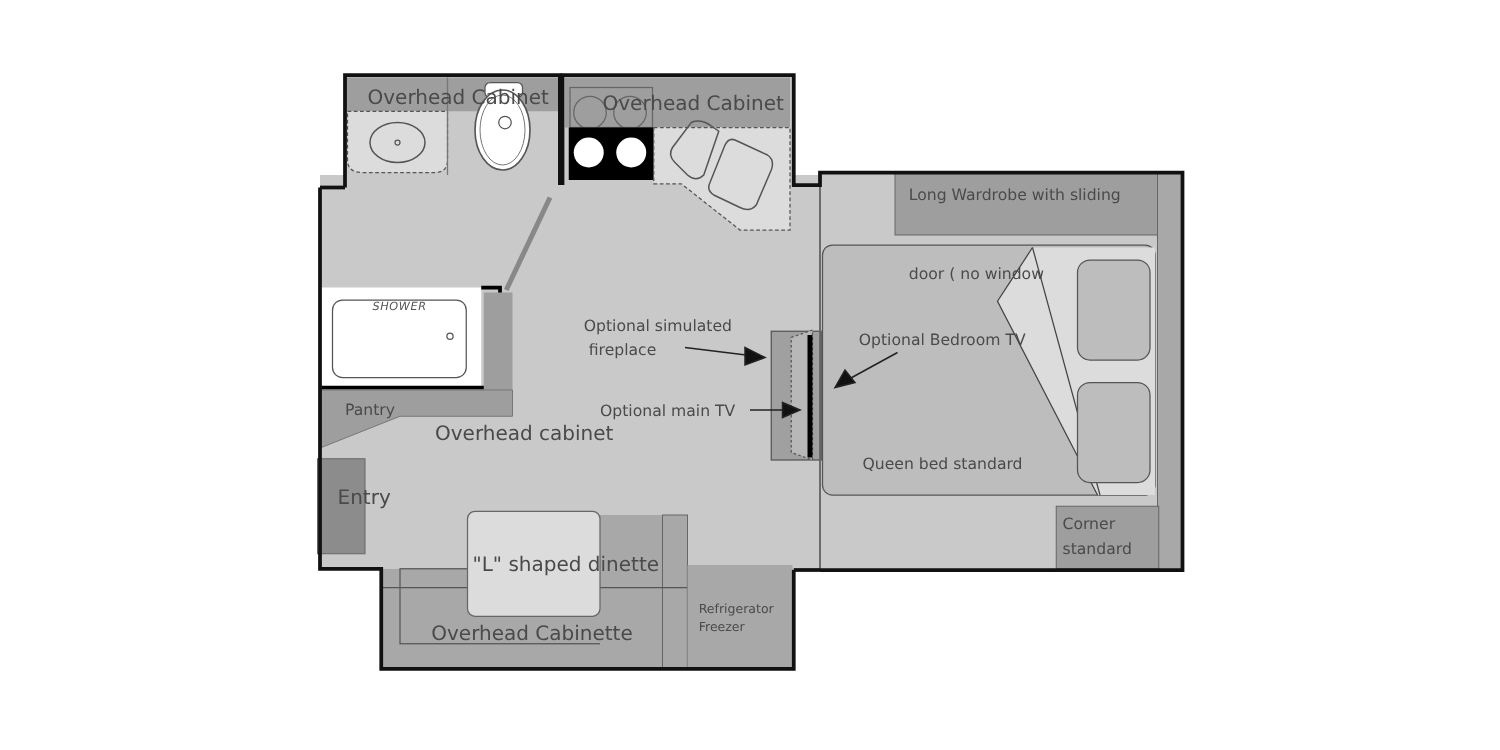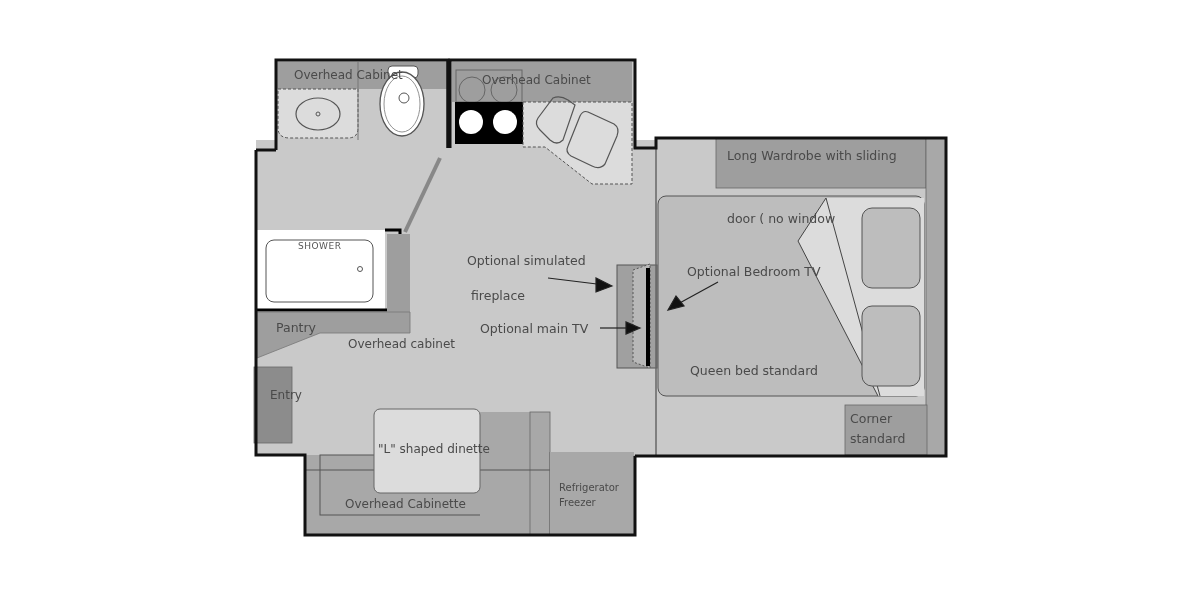--- a/index.html
+++ b/index.html
@@ -1,21 +1,21 @@
 <!DOCTYPE html>
 <html><head>
   <meta charset="utf-8">
   <style>
     html, body { margin: 0; padding: 0; background: #ffffff; }
     body { width: 1200px; height: 600px; position: relative; overflow: hidden; font-family: "DejaVu Sans", sans-serif; }
     #plan { position: absolute; left: 0; top: 0; width: 1200px; height: 600px; }
     .lbl { position: absolute; color: #4a4a4a; font-family: "DejaVu Sans", sans-serif; white-space: nowrap; line-height: 1.15; }
-    .lbl.sm { font-size: 12px; }
+    .lbl.sm { font-size: 16px; }
     .lbl.md { font-size: 12.5px; }
-    .lbl.xs { font-size: 9px; letter-spacing: 0.5px; color: #555; }
+    .lbl.xs { font-size: 9px; letter-spacing: 0.5px; color: #555; font-style: italic; }
   </style>
 </head>
 <body>
 
 <svg id="plan" viewBox="0 0 1200 600" xmlns="http://www.w3.org/2000/svg">
 
   <g>
     <rect x="256" y="140" width="400" height="315" fill="#c9c9c9"></rect>
     <rect x="276" y="60" width="172" height="90" fill="#c9c9c9"></rect>
     <rect x="450" y="60" width="185" height="90" fill="#c9c9c9"></rect>
@@ -118,21 +118,21 @@
     <polygon points="668,310 676,296 684,306"></polygon>
   </g>
 </svg>
 
 <div class="lbl sm" style="left:294px;top:69px;">Overhead Cabinet</div>
 <div class="lbl sm" style="left:482px;top:74px;">Overhead Cabinet</div>
 <div class="lbl md" style="left:727px;top:149px;">Long Wardrobe  with sliding</div>
 <div class="lbl md" style="left:727px;top:168px;margin-top:44px;">door ( no window</div>
 <div class="lbl xs" style="left:298px;top:241px;">SHOWER</div>
 <div class="lbl md" style="left:467px;top:254px;">Optional simulated</div>
-<div class="lbl md" style="left:471px;top:273px;margin-top:16px;">fireplace</div>
+<div class="lbl md" style="left:471px;top:273px;">fireplace</div>
 <div class="lbl md" style="left:687px;top:265px;">Optional Bedroom TV</div>
 <div class="lbl md" style="left:480px;top:322px;">Optional main TV</div>
 <div class="lbl md" style="left:276px;top:321px;">Pantry</div>
 <div class="lbl sm" style="left:348px;top:338px;">Overhead cabinet</div>
 <div class="lbl md" style="left:690px;top:364px;">Queen bed standard</div>
 <div class="lbl sm" style="left:258px;top:389px;padding-left:12px;">Entry</div>
 <div class="lbl md" style="left:850px;top:412px;">Corner</div>
 <div class="lbl md" style="left:850px;top:432px;">standard</div>
 <div class="lbl sm" style="left:378px;top:443px;">"L" shaped dinette</div>
 <div class="lbl sm" style="left:345px;top:498px;">Overhead Cabinette</div>

